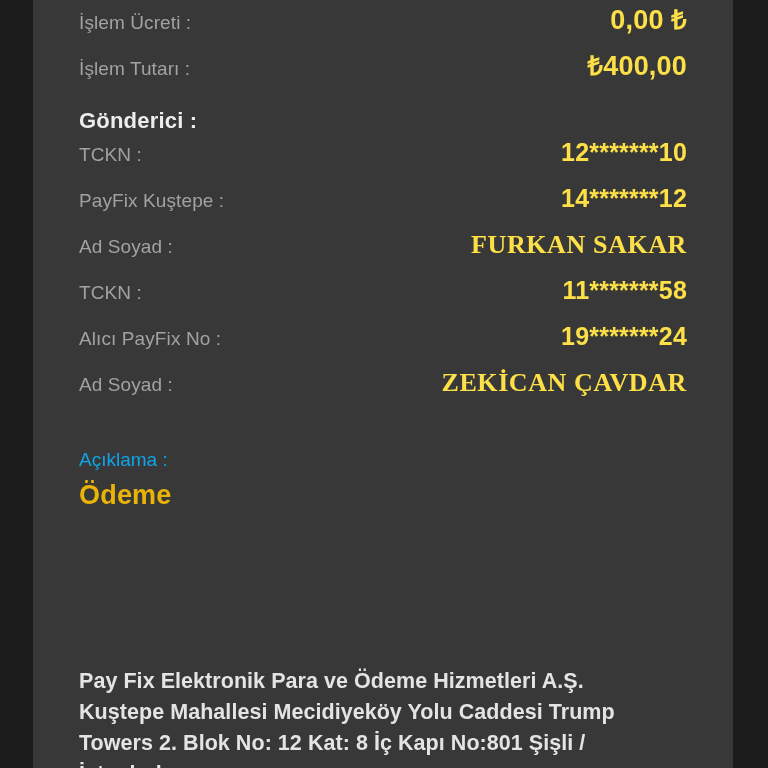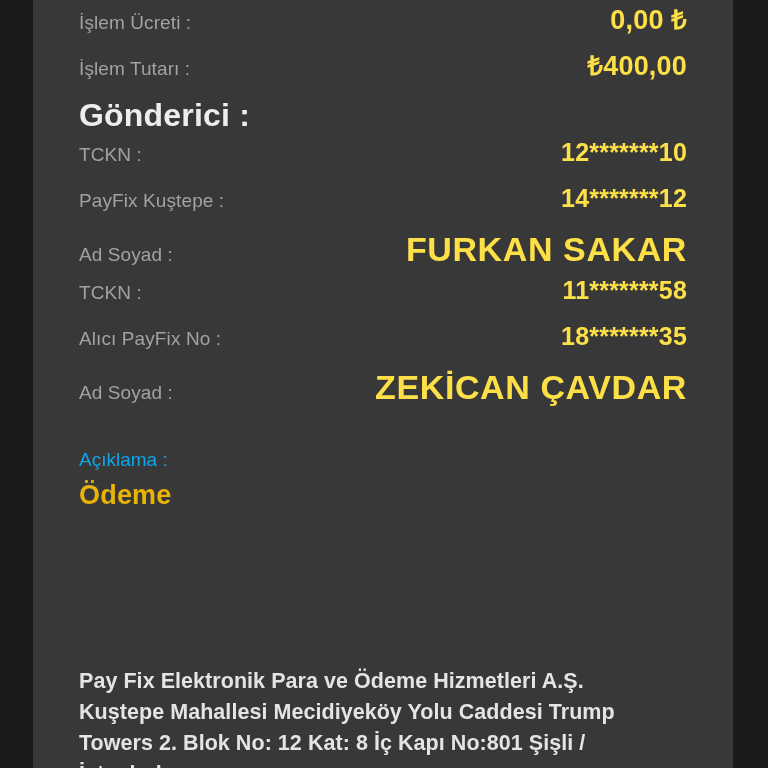--- a/index.html
+++ b/index.html
@@ -53,28 +53,29 @@
     font-size: 25px;
     font-weight: 700;
     letter-spacing: 0.2px;
     white-space: nowrap;
     text-align: right;
   }
   .kv-value.amount {
     font-size: 27px;
   }
   .kv-value.name {
-    font-size: 34px;
+    font-size: 26px;
     letter-spacing: 0.6px;
+    font-family: Liberation Serif, serif;
   }
 
   
   .section-heading {
     color: #ededed;
-    font-size: 32px;
+    font-size: 22px;
     font-weight: 700;
     letter-spacing: 0.2px;
     height: 46px;
     display: flex;
     align-items: flex-end;
     padding-bottom: 4px;
     box-sizing: border-box;
   }
 
   
@@ -146,21 +147,21 @@
     </div>
 
 
     <div class="kv-row">
       <span class="kv-label">TCKN :</span>
       <span class="kv-value">11*******58</span>
     </div>
 
     <div class="kv-row">
       <span class="kv-label">Alıcı PayFix No :</span>
-      <span class="kv-value">18*******35</span>
+      <span class="kv-value">19*******24</span>
     </div>
 
     <div class="kv-row">
       <span class="kv-label">Ad Soyad :</span>
       <span class="kv-value name">ZEKİCAN ÇAVDAR</span>
     </div>
 
     <div class="desc-block">
       <div class="desc-label">Açıklama :</div>
       <div class="desc-value">Ödeme</div>

